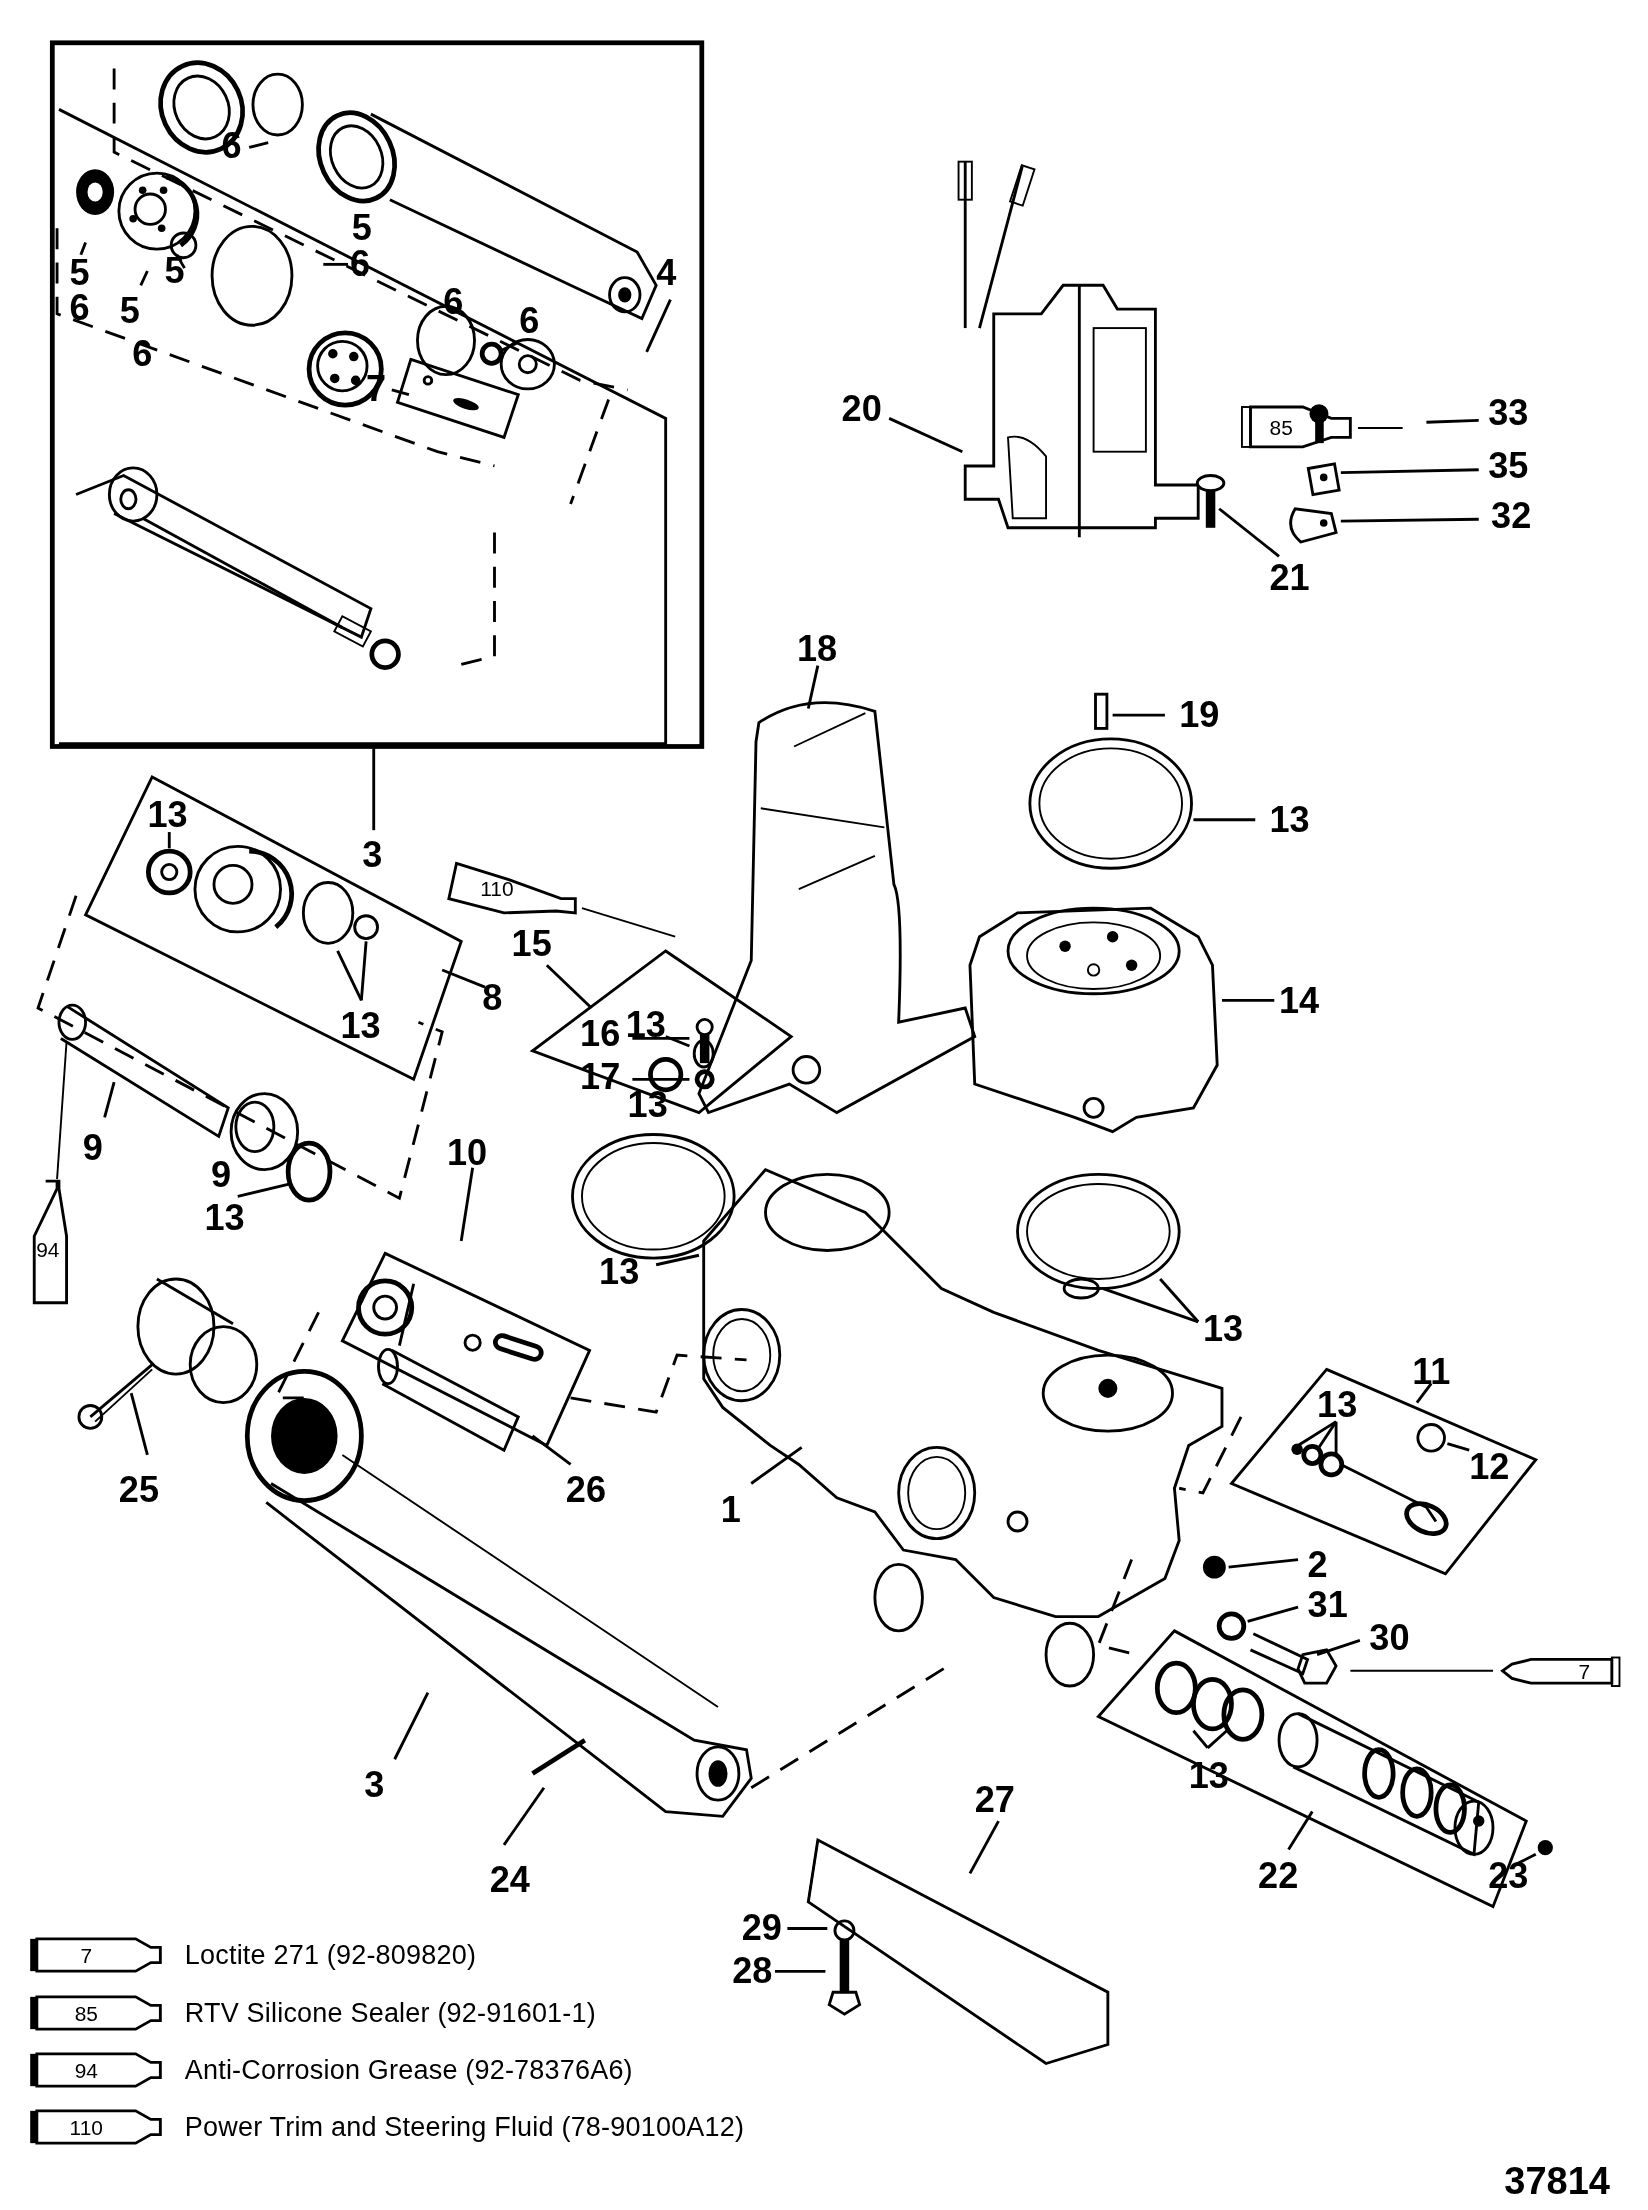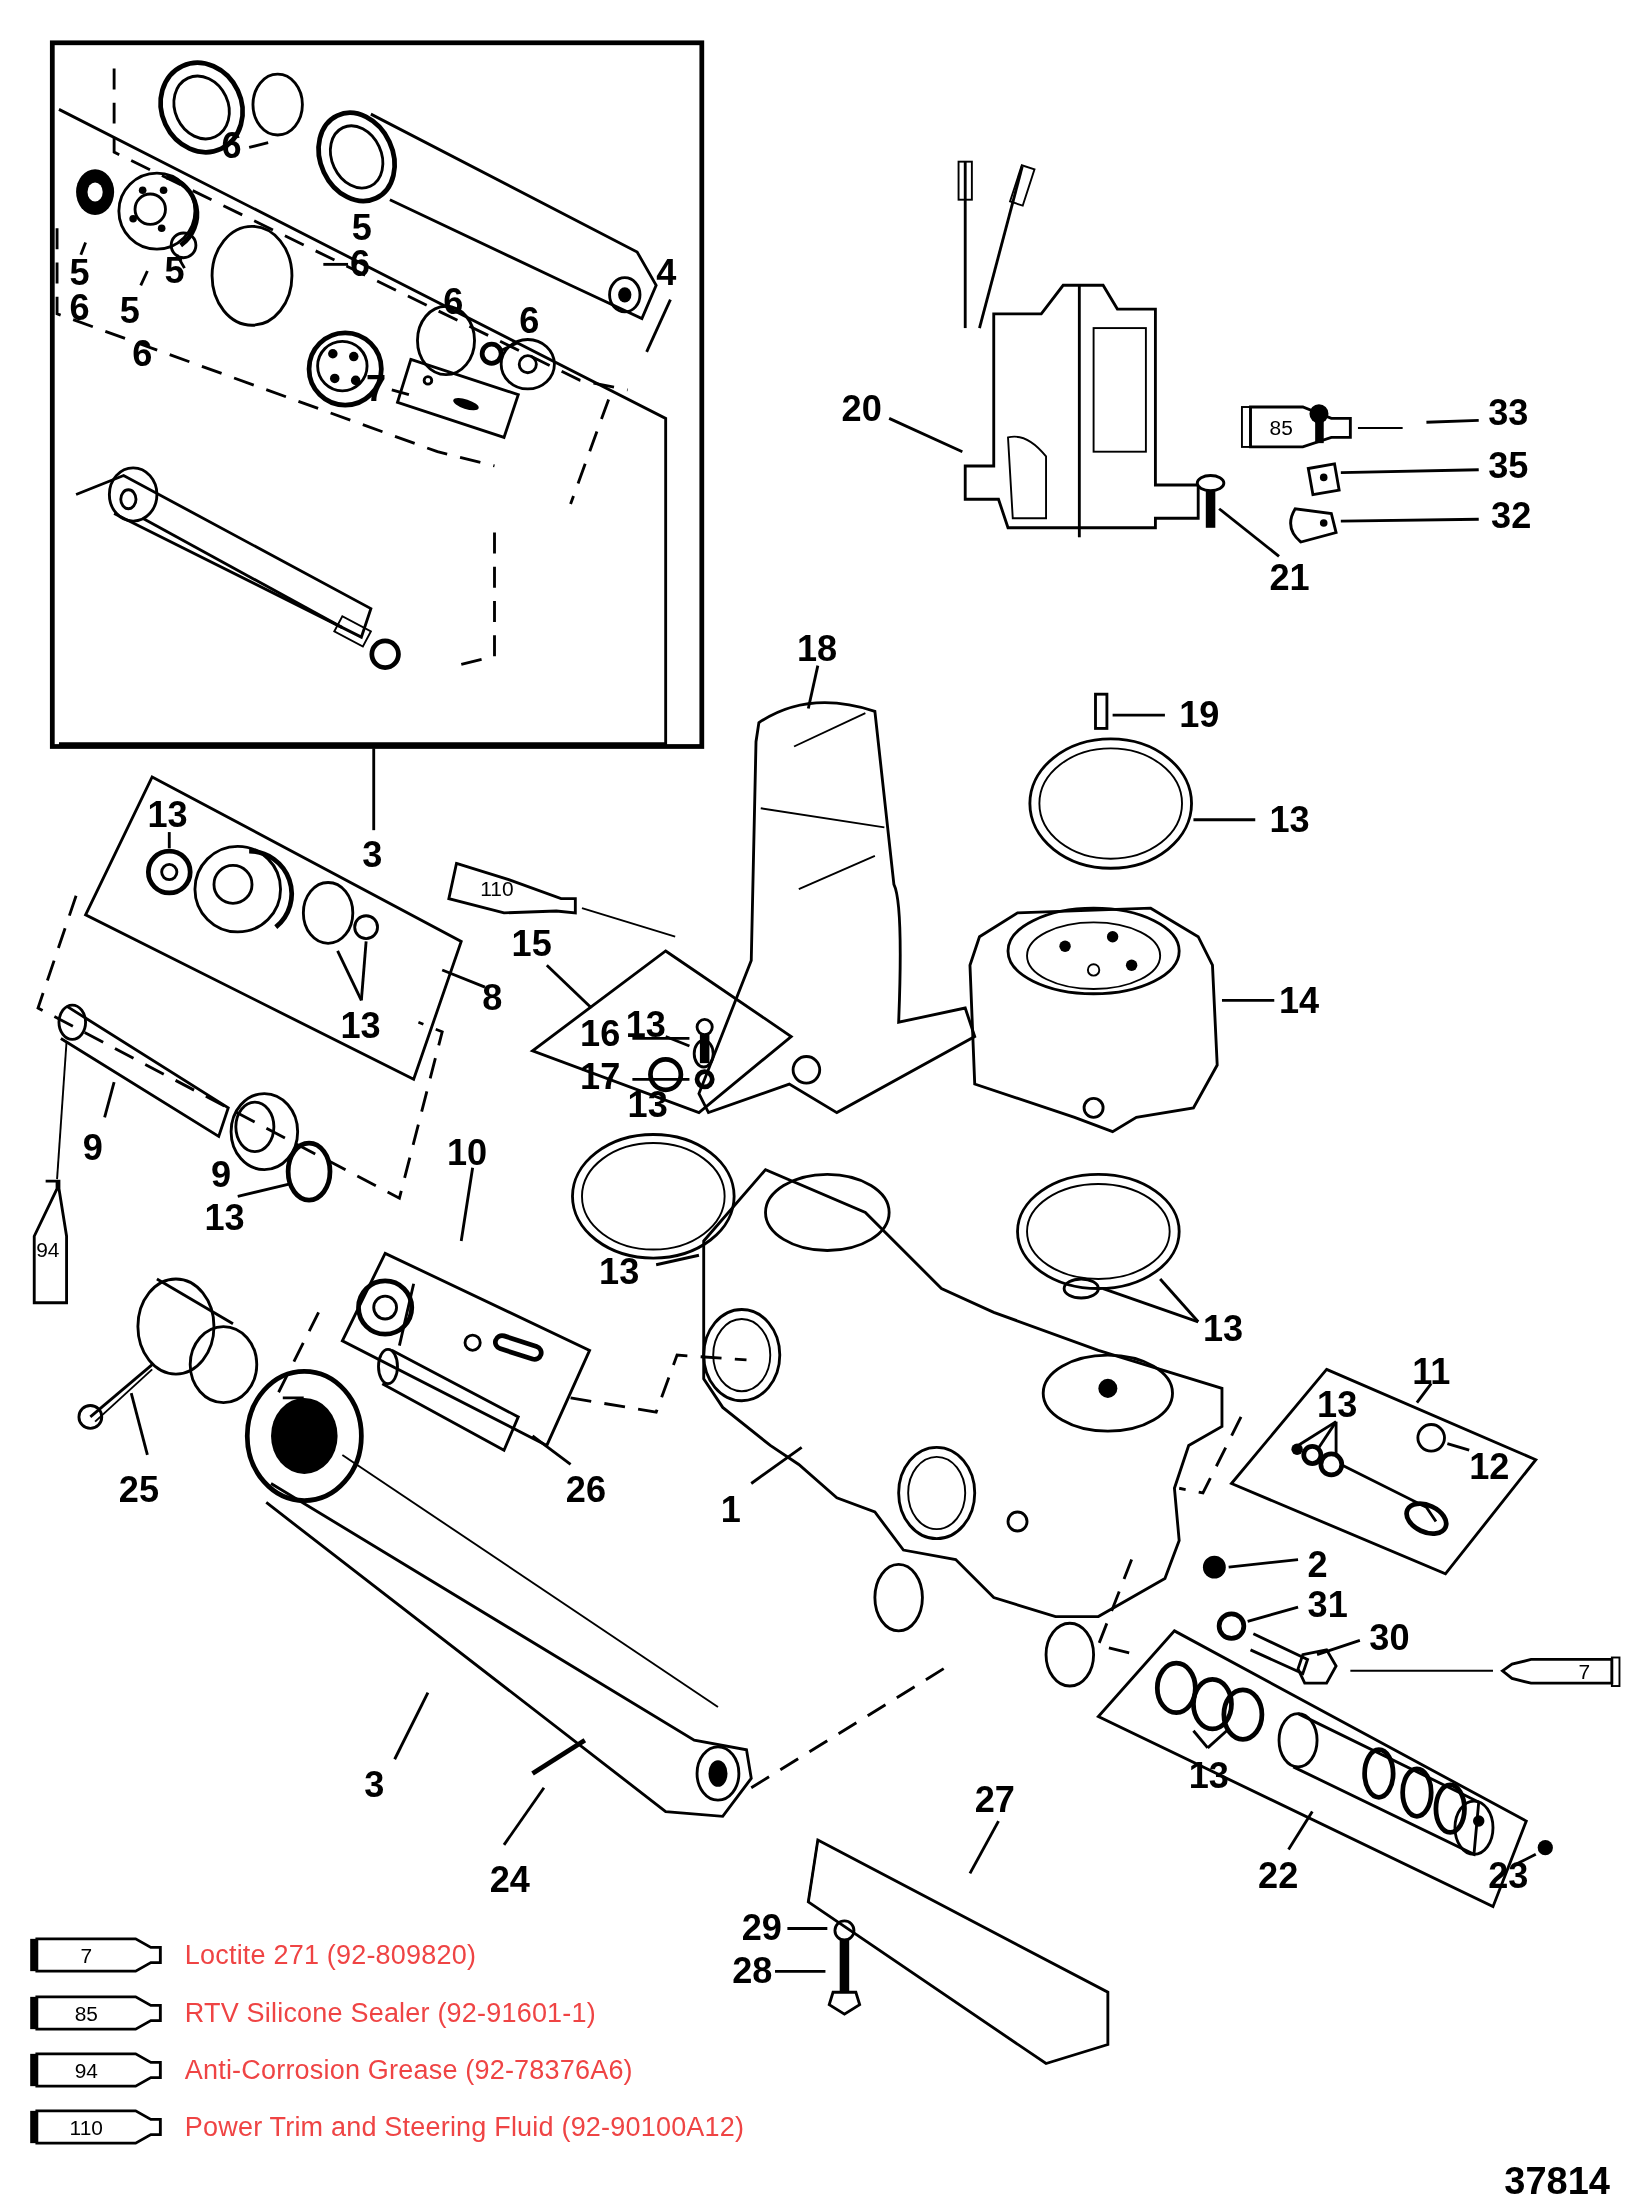--- a/index.html
+++ b/index.html
@@ -2,21 +2,21 @@
 <html style="font-size:15px"><head>
 <meta charset="utf-8">
 <style>
   html,body{margin:0;padding:0;background:#ffffff;}
   body{width:1648px;height:2210px;position:relative;overflow:hidden;font-family:"Liberation Sans",sans-serif;color:#000;}
   #diagram{position:absolute;left:0;top:0;width:1648px;height:2210px;}
   .callout{font-family:"Liberation Sans",sans-serif;font-weight:bold;font-size:38px;fill:#000;}
   .tube-num{font-family:"Liberation Sans",sans-serif;font-size:22px;fill:#000;}
   .legend-row{position:absolute;left:28.5px;height:38px;display:flex;align-items:center;}
   .legend-tube{width:143px;height:38px;position:relative;}
-  .legend-text{font-family:"Liberation Sans",sans-serif;font-size:27px;color:#ef4444;margin-left:13.3px;white-space:nowrap;letter-spacing:0.2px;}
+  .legend-text{font-family:"Liberation Sans",sans-serif;font-size:27px;color:#000000;margin-left:13.3px;white-space:nowrap;letter-spacing:0.2px;}
   .fig-no{position:absolute;right:38px;bottom:7px;font-family:"Liberation Sans",sans-serif;font-weight:bold;font-size:38px;}
   .p{fill:none;stroke:#000;stroke-width:3;}
   .pt{fill:none;stroke:#000;stroke-width:2;}
   .pk{fill:none;stroke:#000;stroke-width:5;}
   .dash{fill:none;stroke:#000;stroke-width:3;stroke-dasharray:22 14;}
   .lead{stroke:#000;stroke-width:3;fill:none;}
   .solid{fill:#000;}
   .white{fill:#fff;stroke:#000;stroke-width:3;}
 </style>
 </head>
@@ -421,18 +421,18 @@
     <span class="legend-text">Anti-Corrosion Grease (92-78376A6)</span>
   </div>
   <div class="legend-row" style="top:2108px;">
     <div class="legend-tube">
       <svg width="143" height="38" viewBox="0 0 150 40">
         <rect x="1" y="3" width="7" height="34" fill="#000"></rect>
         <path d="M8,3 L112,3 L128,12 L138,12 L138,28 L128,28 L112,37 L8,37 Z" fill="#fff" stroke="#000" stroke-width="3"></path>
         <text x="60" y="28" font-size="22" font-family="Liberation Sans, sans-serif" text-anchor="middle">110</text>
       </svg>
     </div>
-    <span class="legend-text">Power Trim  and Steering Fluid (92-90100A12)</span>
+    <span class="legend-text">Power Trim  and Steering Fluid (78-90100A12)</span>
   </div>
 </div>
 
 <div class="fig-no">37814</div>
 
 
 </body></html>

